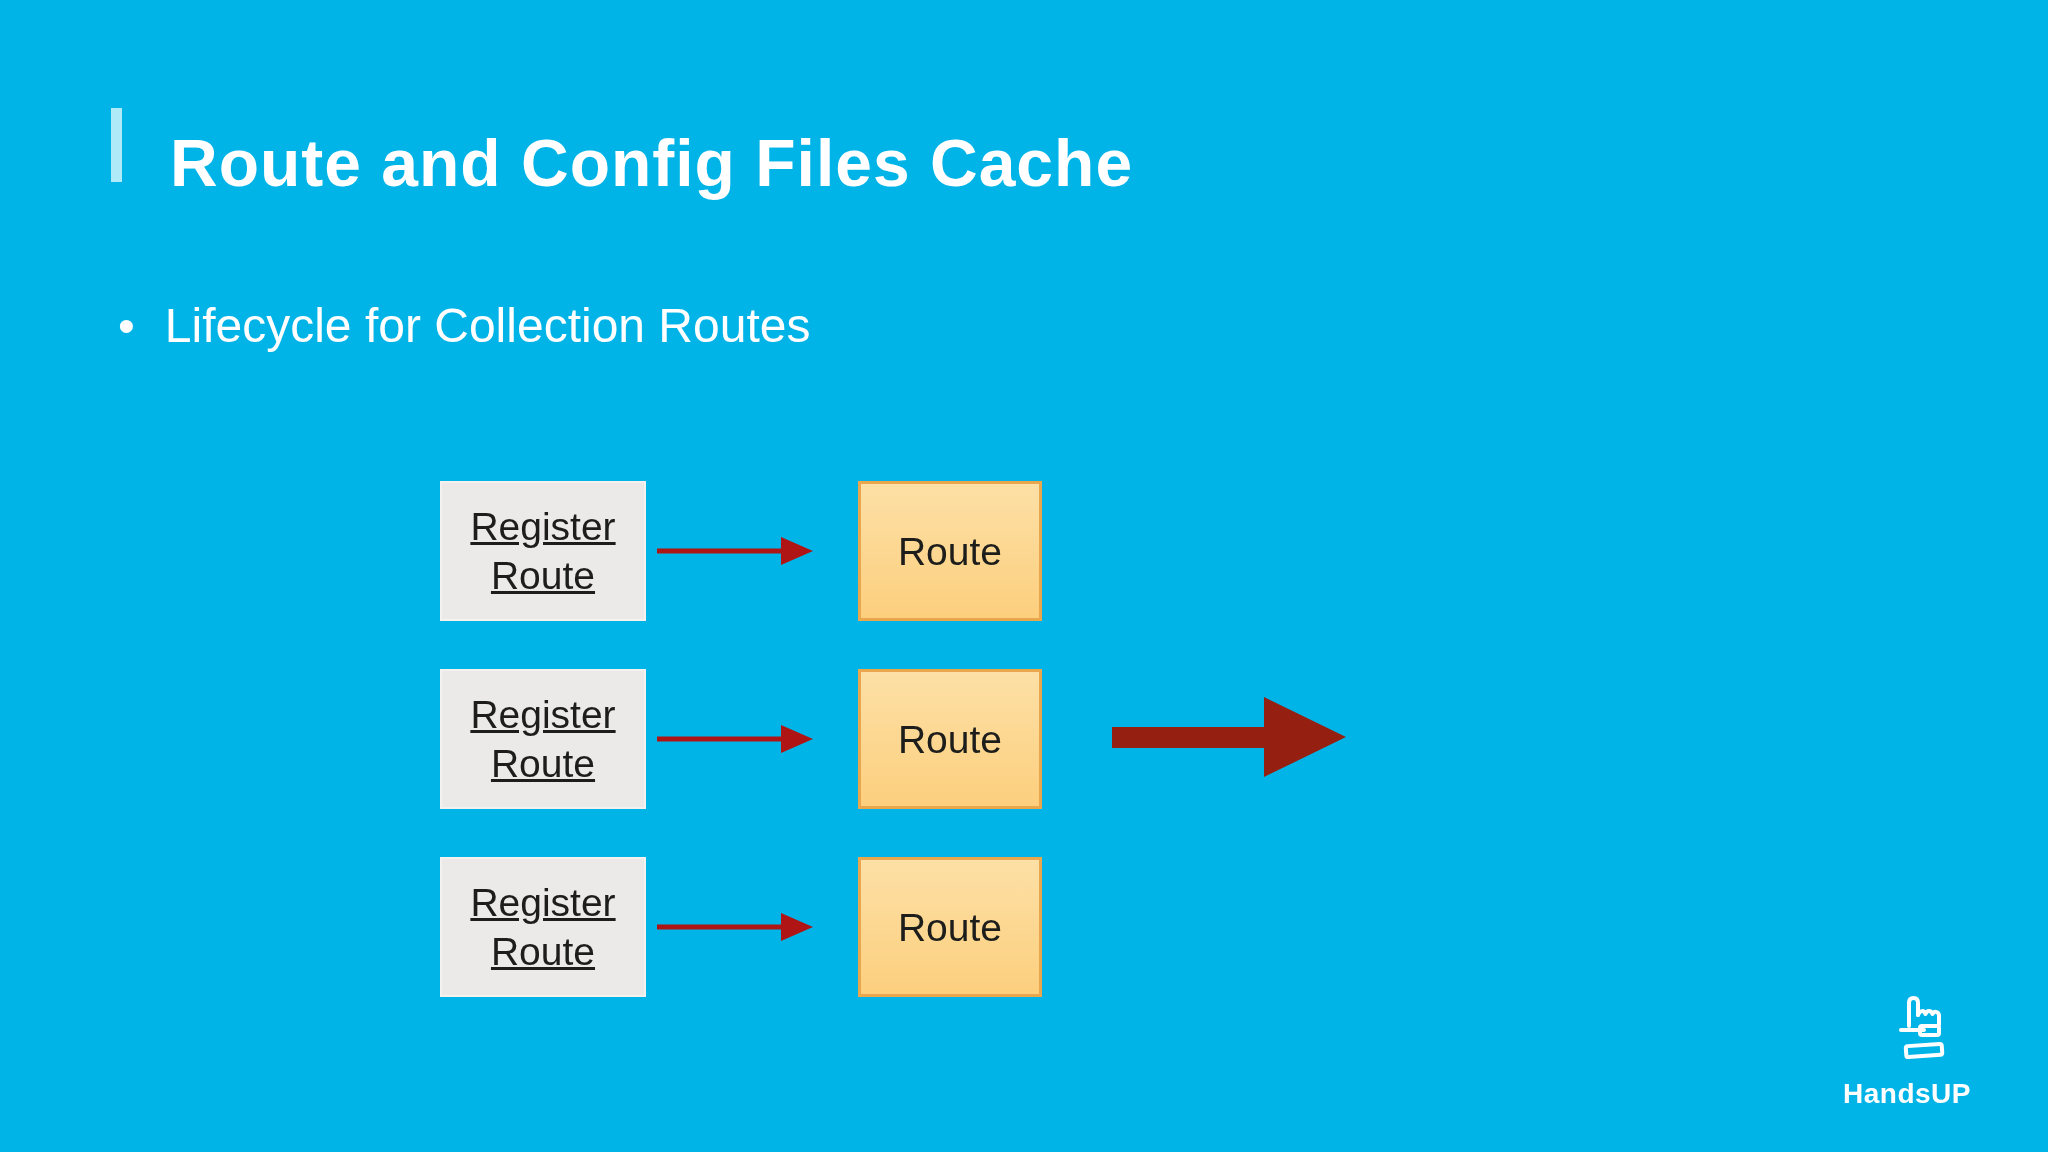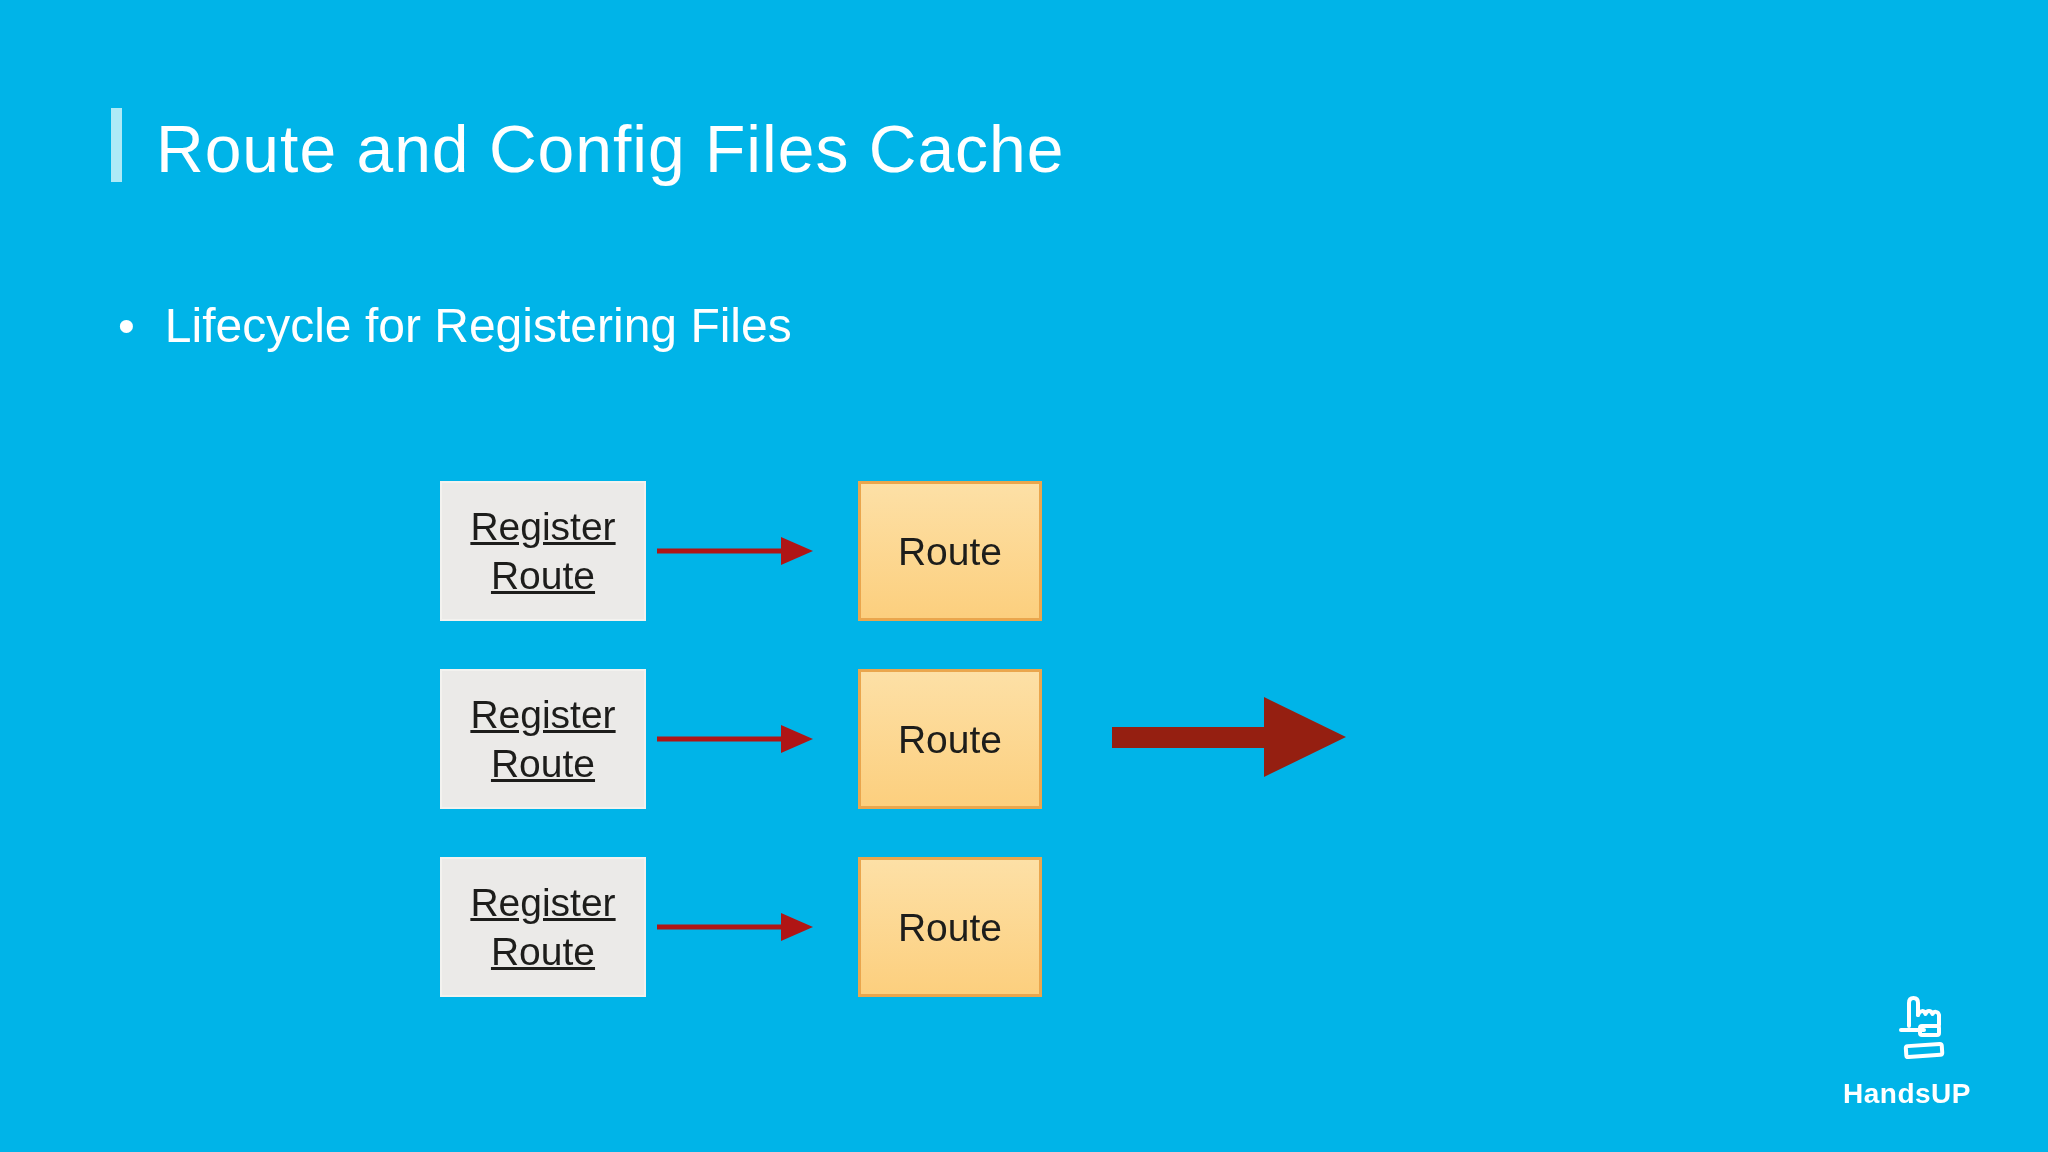--- a/index.html
+++ b/index.html
@@ -9,22 +9,22 @@
     background:#00b4e8;
     overflow:hidden;
     font-family:"Liberation Sans", sans-serif;
   }
   
   .accent-bar{
     position:absolute;left:111px;top:108px;width:11px;height:74px;
     background:#aeeaf7;
   }
   .title{
-    position:absolute;left:156px;top:116px;margin:0;
-    font-size:66px;line-height:66px;font-weight:normal;color:#ffffff;
+    position:absolute;left:156px;top:116px;margin:14px;
+    font-size:66px;line-height:66px;font-weight:bold;color:#ffffff;
     letter-spacing:1px;white-space:nowrap;
   }
   .bullet-row{
     position:absolute;left:118px;top:300px;
     display:flex;align-items:baseline;color:#ffffff;
   }
   .bullet-dot{font-size:48px;line-height:52px;margin-right:30px;}
   .bullet-text{font-size:48px;line-height:52px;font-weight:400;white-space:nowrap;}
 
   
@@ -70,21 +70,21 @@
 </head>
 <body>
 
 <div class="slide">
 
   <div class="accent-bar"></div>
   <h1 class="title">Route and Config Files Cache</h1>
 
   <div class="bullet-row">
     <span class="bullet-dot">•</span>
-    <span class="bullet-text">Lifecycle for Registering Files</span>
+    <span class="bullet-text">Lifecycle for Collection Routes</span>
   </div>
 
   <div class="box source-box row1">
     <span>Register Route</span>
   </div>
   <svg class="arrow-sm row1" viewBox="0 0 160 34">
     <line x1="2" y1="17" x2="128" y2="17" stroke-width="5" stroke="#b01515"></line>
     <polygon points="126,3 158,17 126,31" fill="#b01515"></polygon>
   </svg>
   <div class="box target-box row1">

